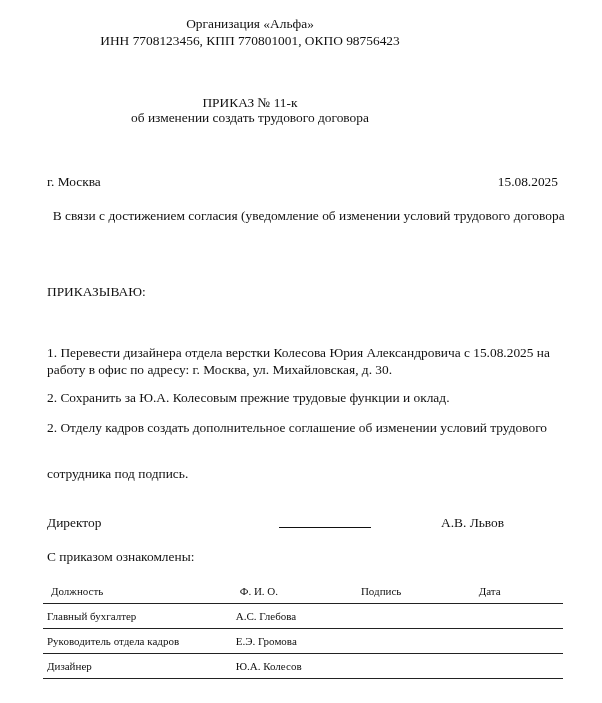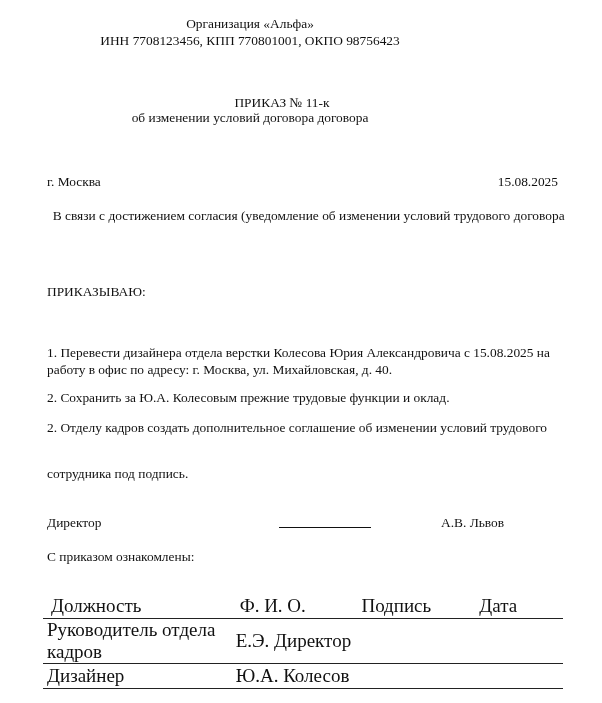--- a/index.html
+++ b/index.html
@@ -8,56 +8,56 @@
       font-family: "Liberation Serif", "DejaVu Serif", serif;
       font-size: 13.4px; color: #111111;
     }
     .abs { position: absolute; white-space: nowrap; }
     .center { left: 0; width: 500px; text-align: center; }
     .line { line-height: 17px; }
     .para { position: absolute; left: 47px; width: 520px; line-height: 17px; }
     .cursor { display: inline-block; width: 1px; height: 14px; background: #111; vertical-align: -2px; margin-left: 1px; }
     .sigline { position: absolute; left: 279px; top: 527px; width: 92px; border-top: 1px solid #111; }
     table.ack {
-      position: absolute; left: 43px; top: 593px; width: 520px;
-      border-collapse: collapse; font-size: 19px;
+      position: absolute; left: 43px; top: 578px; width: 520px;
+      border-collapse: collapse; font-size: 11px;
     }
     table.ack td, table.ack th {
       font-weight: normal; text-align: left; padding: 0; height: 24px;
       border-bottom: 1.5px solid #222; vertical-align: middle;
     }
     table.ack th { height: 25px; }
     .c1 { width: 192px; padding-left: 4px !important; }
     .c2 { width: 122px; }
     .c3 { width: 118px; }
     .c4 { width: 88px; }
   </style>
 </head>
 <body>
 
 <div>
 
   <div class="abs center line" style="top:15px;">Организация «Альфа»</div>
   <div class="abs center line" style="top:32px;">ИНН 7708123456, КПП 770801001, ОКПО 98756423</div>
 
-  <div class="abs center line" style="top:94px;margin-left:32px;">ПРИКАЗ № 11-к</div>
-  <div class="abs center line" style="top:109px;">об изменении условий договора договора</div>
+  <div class="abs center line" style="top:94px;">ПРИКАЗ № 11-к</div>
+  <div class="abs center line" style="top:109px;">об изменении создать трудового договора</div>
 
   <div class="abs line" style="top:173px; left:47px;">г. Москва</div>
   <div class="abs line" style="top:173px; right:44px;">15.08.2025</div>
 
   <div class="para" style="top:207px;">
     <div style="white-space:pre;text-align:center;"> В связи с достижением согласия (уведомление об изменении условий трудового договора</div>
   </div>
 
   <div class="abs line" style="top:283px; left:47px;">ПРИКАЗЫВАЮ:</div>
 
   <div class="para" style="top:344px;">
     <div>1. Перевести дизайнера отдела верстки Колесова Юрия Александровича с 15.08.2025 на</div>
-    <div>работу в офис по адресу: г. Москва, ул. Михайловская, д. 40.</div>
+    <div>работу в офис по адресу: г. Москва, ул. Михайловская, д. 30.</div>
   </div>
 
   <div class="para" style="top:389px;">
     <div>2. Сохранить за Ю.А. Колесовым прежние трудовые функции и оклад.</div>
   </div>
 
   <div class="para" style="top:419px;">
     <div>2. Отделу кадров создать дополнительное соглашение об изменении условий трудового</div>
   </div>
 
@@ -75,22 +75,28 @@
     <thead>
       <tr>
         <th class="c1" style="padding-left:8px !important;">Должность</th>
         <th class="c2" style="padding-left:4px;">Ф. И. О.</th>
         <th class="c3" style="padding-left:4px;">Подпись</th>
         <th class="c4" style="padding-left:4px;">Дата</th>
       </tr>
     </thead>
     <tbody>
       <tr>
+        <td class="c1">Главный бухгалтер</td>
+        <td class="c2">А.С. Глебова</td>
+        <td class="c3"></td>
+        <td class="c4"></td>
+      </tr>
+      <tr>
         <td class="c1">Руководитель отдела кадров</td>
-        <td class="c2">Е.Э. Директор</td>
+        <td class="c2">Е.Э. Громова</td>
         <td class="c3"></td>
         <td class="c4"></td>
       </tr>
       <tr>
         <td class="c1">Дизайнер</td>
         <td class="c2">Ю.А. Колесов</td>
         <td class="c3"></td>
         <td class="c4"></td>
       </tr>
     </tbody>

